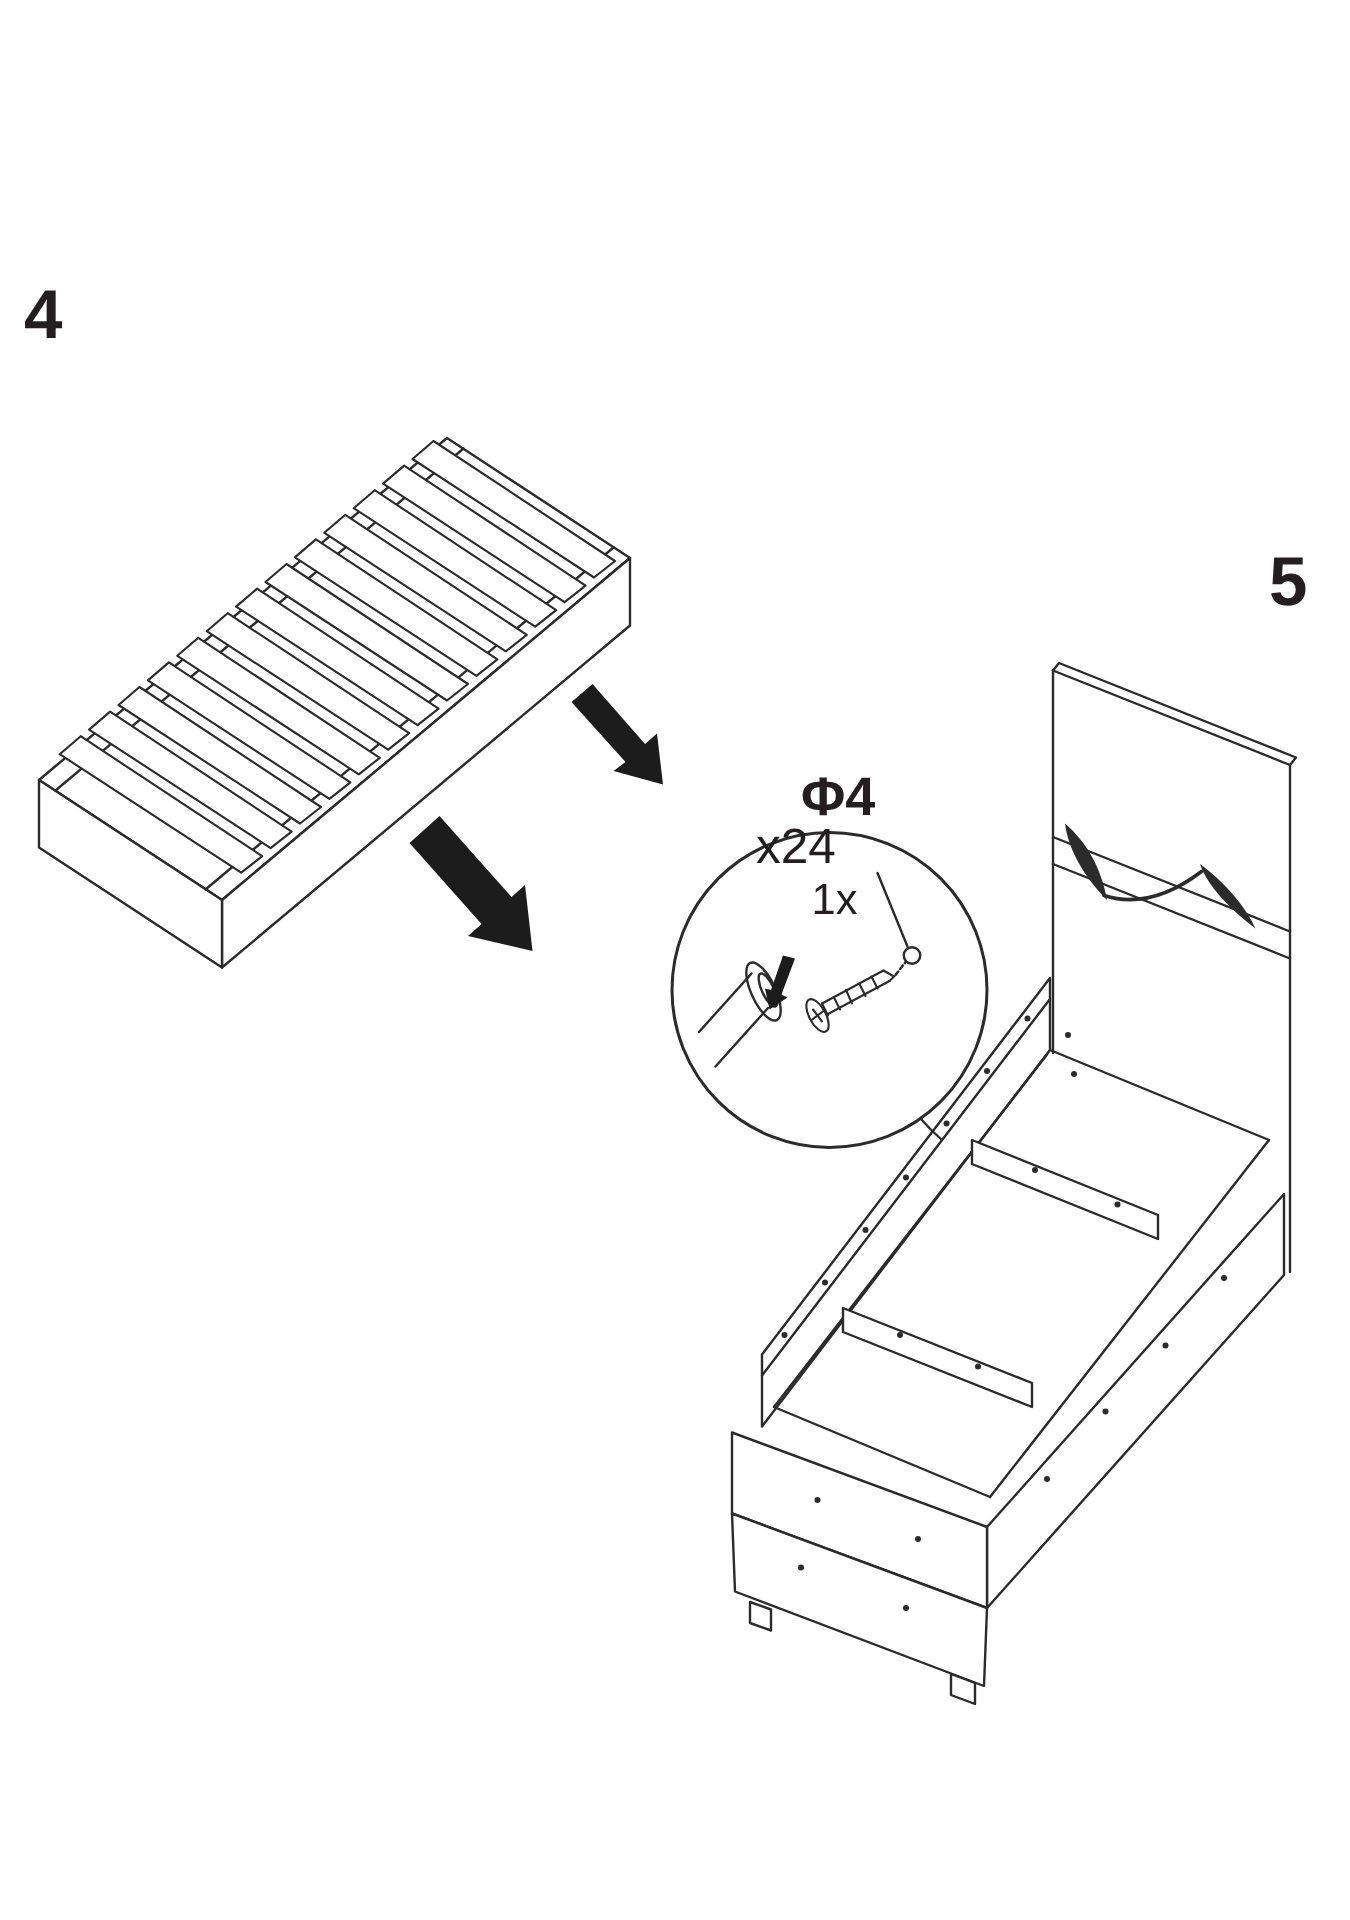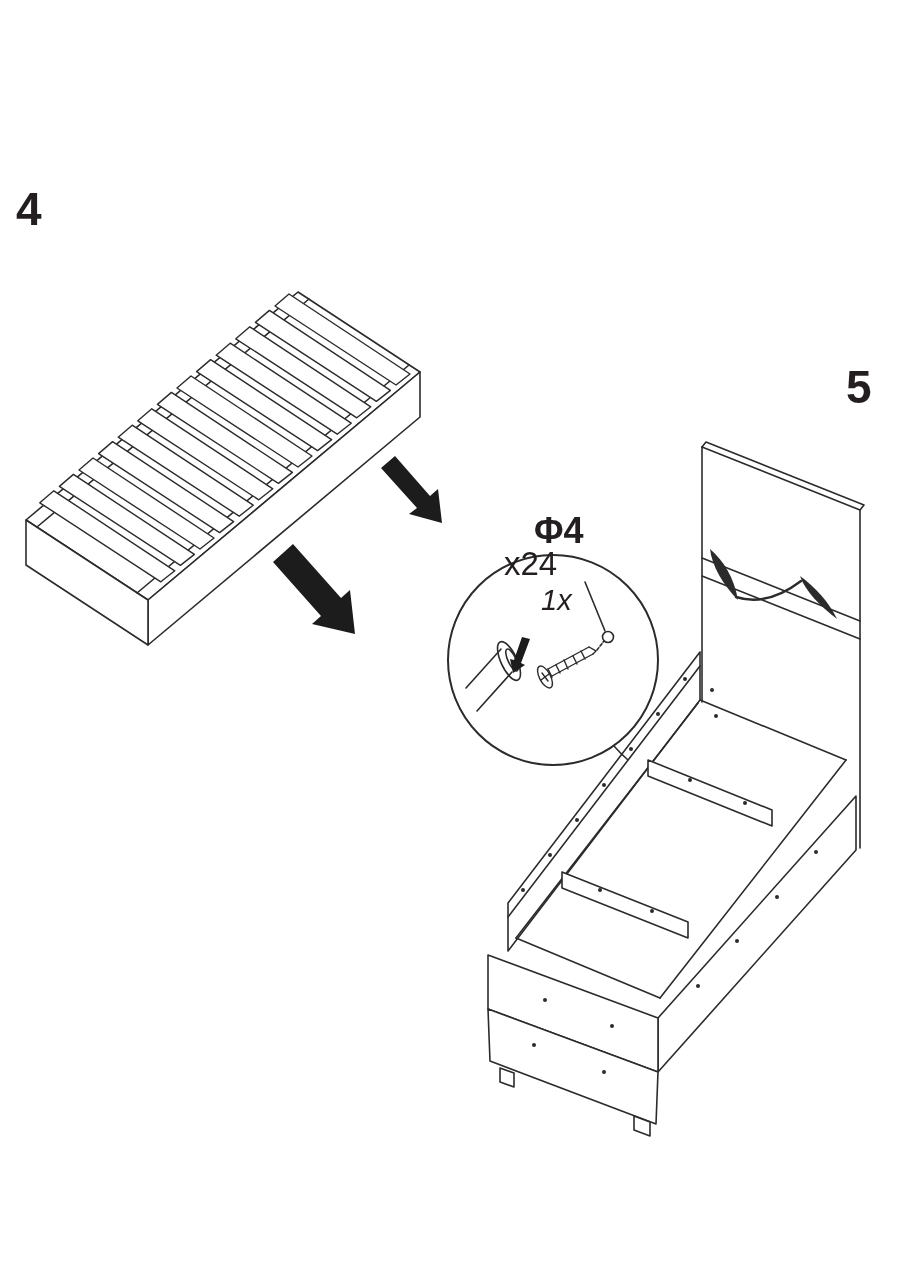--- a/index.html
+++ b/index.html
@@ -6,21 +6,21 @@
   .page{
     position:relative;width:900px;height:1280px;background:#ffffff;
     overflow:hidden;font-family:"Liberation Sans",sans-serif;color:#231f20;
   }
   .art{position:absolute;left:0;top:0;}
   .label{position:absolute;line-height:1;color:#231f20;}
   .step4{left:16px;top:186px;font-size:46px;font-weight:600;}
   .step5{left:846px;top:364px;font-size:46px;font-weight:600;}
   .count{left:476px;top:547px;font-size:33px;font-weight:400;margin-left:28px;}
   .diameter{left:534px;top:513px;font-size:36px;font-weight:700;}
-  .quantity{left:541px;top:586px;font-size:29px;font-weight:400;font-style:italic;}
+  .quantity{left:541px;top:586px;font-size:29px;font-weight:400;}
 </style>
 </head>
 <body>
 
 <div class="page">
 
   <svg class="art" width="900" height="1280" viewBox="0 0 900 1280">
     <defs>
       <path id="slat" d="M289,294 L410,374 L396,385 L275,306 Z"></path>
     </defs>

